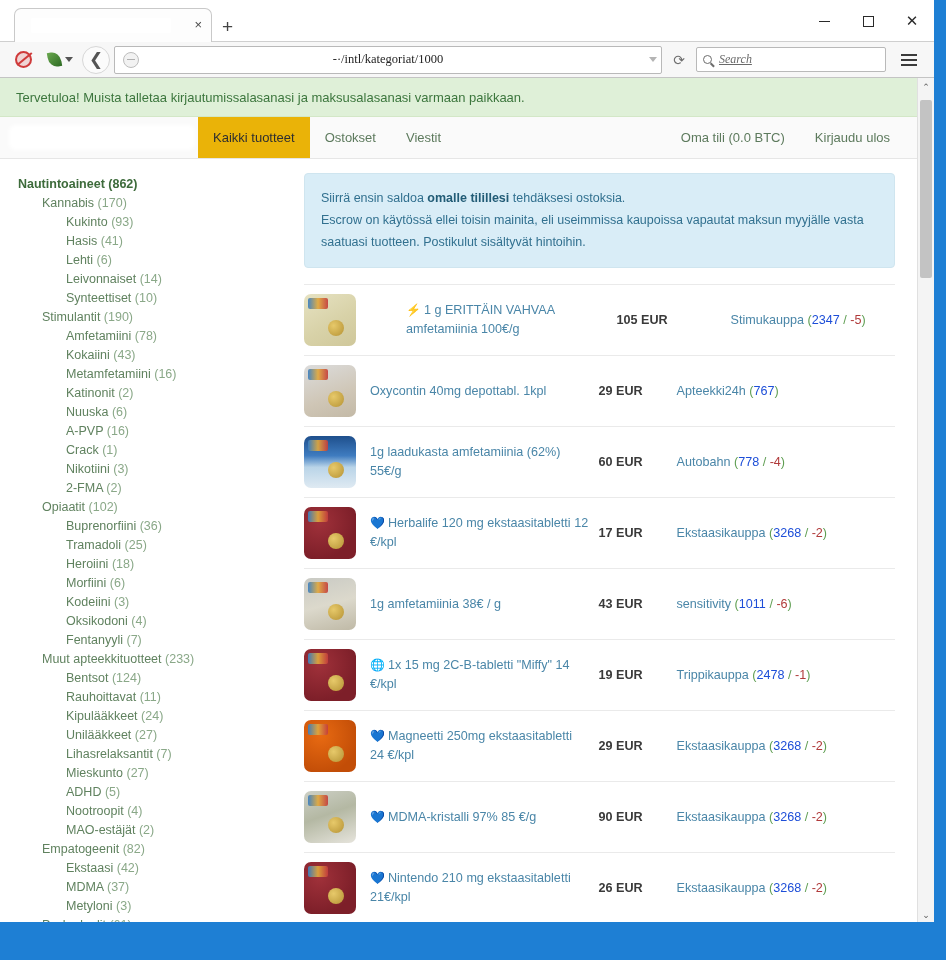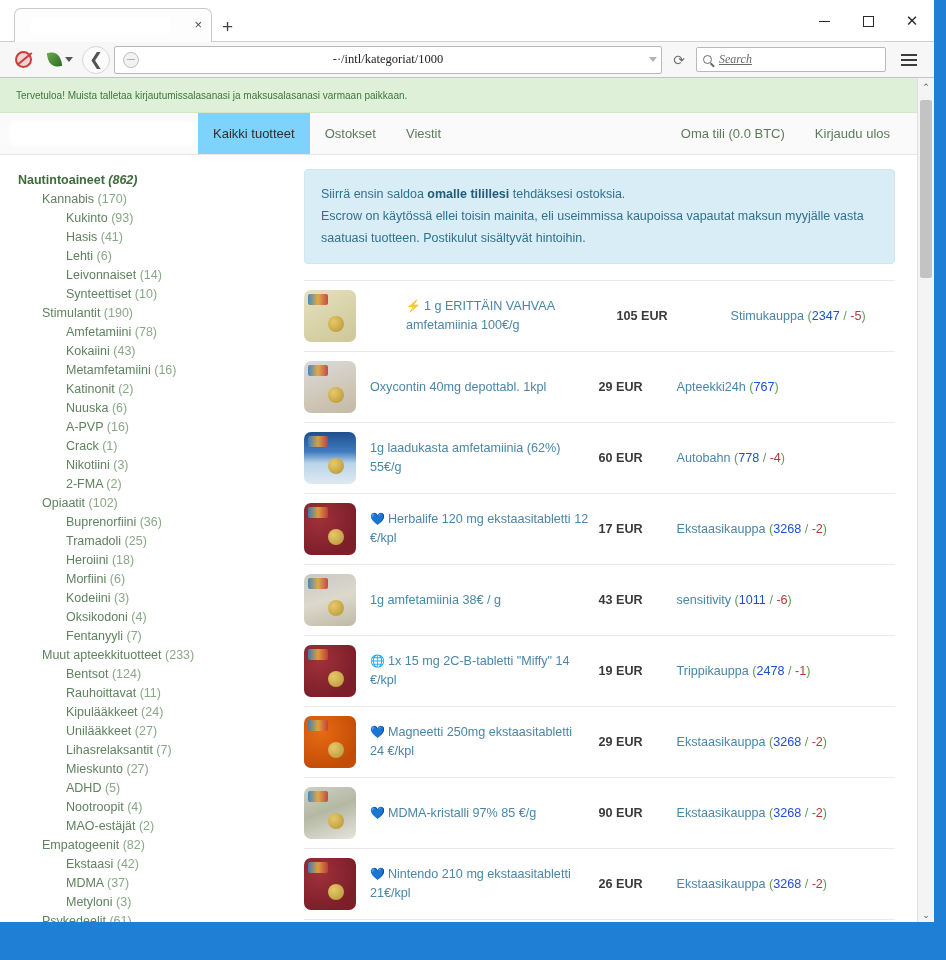--- a/index.html
+++ b/index.html
@@ -231,21 +231,21 @@
     position:absolute;
     left:0; top:0; right:17px; bottom:0;
     background:#fff;
     overflow:hidden;
   }
 
   #flash-banner {
     background: #dff0d8;
     border-bottom: 1px solid #d3e7c7;
     color: #3c763d;
-    font-size: 10px;
+    font-size: 13px;
     padding: 12px 4px 11px 16px;
   }
 
   
   #site-nav {
     height: 42px;
     background: #fafafa;
     border-bottom: 1px solid #e6e6e6;
     display:flex;
     align-items:stretch;
@@ -262,21 +262,21 @@
     box-shadow: 0 0 4px 3px #ffffff;
   }
   .nav-item {
     display:flex; align-items:center;
     padding: 0 15px;
     font-size: 13px;
     color: #5d7a5d;
     text-decoration:none;
   }
   .nav-item.active {
-    background: #7dd3fc;
+    background: #eab308;
     color: #2f2f2f;
   }
   #nav-right {
     margin-left:auto;
     display:flex; align-items:stretch;
     padding-right: 12px;
   }
 
   
   #content-row {
@@ -290,21 +290,21 @@
   .cat {
     font-size: 12.5px;
     line-height: 19px;
     color: #60825f;
     white-space: nowrap;
     text-decoration: none;
     display:block;
   }
   .cat .cnt { color: #8aa888; }
   .cat.lvl0 { margin-left: 0;  font-weight: bold; color:#3d6b3b; }
-  .cat.lvl0 .cnt { color:#3d6b3b;font-style:italic; }
+  .cat.lvl0 .cnt { color:#3d6b3b; }
   .cat.lvl1 { margin-left: 24px; }
   .cat.lvl2 { margin-left: 48px; }
 
   #main { flex:1; padding: 14px 22px 0 4px; }
 
   #info-box {
     background:#d9edf7;
     border:1px solid #cfe5ef;
     border-radius: 4px;
     padding: 13px 16px 14px 16px;

